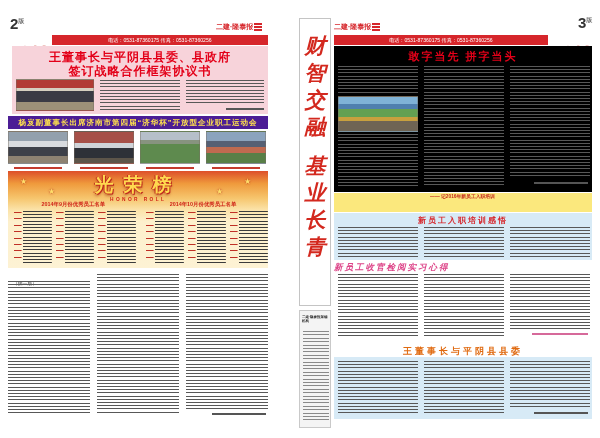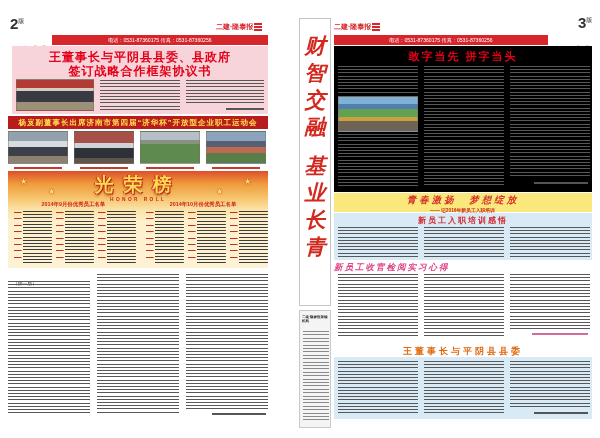--- a/index.html
+++ b/index.html
@@ -24,21 +24,21 @@
   .s8{transform:scale(.8)}
   .white{color:#fff}
   .redtxt{color:#c5281c}
   .center{display:flex;justify-content:center;align-items:center}
   .lead-hl{color:#e30019;font-weight:bold;font-size:12px;text-align:center;letter-spacing:1px;line-height:14px}
   .masthead{color:#d6262b;font-weight:bold;font-size:7px;display:flex;align-items:center;gap:1px}
   .mh-block{width:8px;height:8px;background:#d6262b;display:inline-block;
     background-image:linear-gradient(to bottom,transparent 2px,#fff 2px,#fff 3px,transparent 3px,transparent 5px,#fff 5px,#fff 6px,transparent 6px)}
   .pagenum{font-size:15px;font-weight:bold;color:#333;line-height:14px}
   .pagenum .ed{font-size:6px;color:#777;vertical-align:super}
-  .banner-red{background:#b91c1c;color:#ffe14d;font-weight:bold;font-size:7.5px;letter-spacing:1px;
+  .banner-red{background:#4c1d95;color:#ffe14d;font-weight:bold;font-size:7.5px;letter-spacing:1px;
     display:flex;align-items:center;justify-content:center;white-space:nowrap}
   .honor{background:linear-gradient(180deg,#dd4f2a 0%,#ef9a3c 13%,#f6c56d 28%,#fbe3a9 40%,#fdf0cc 52%,#fdf2d4 100%)}
   .honor-title{font-family:Liberation Sans, sans-serif;font-weight:bold;font-size:19px;letter-spacing:10px;
     color:#ffd94f;text-align:center;text-shadow:1px 1px 0 #c0281e,-1px 0 0 #c0281e,0 2px 3px rgba(140,30,15,.65)}
   .honor-sub{color:#cf2418;font-weight:bold;font-size:6px;letter-spacing:3px;text-align:center;margin-top:-2px}
   .honor-head{color:#cf2418;font-weight:bold;text-align:center}
   .star{position:absolute;color:#ffdf6a;text-shadow:0 0 2px #b02a18;font-size:8px}
   .script{font-family:"DejaVu Serif",serif;font-style:italic;font-weight:bold}
   .callig-box{border:1px solid #c4c4c4;background:#fff;display:flex;flex-direction:column;align-items:center;padding-top:13px}
   .callig-box span{font-family:"DejaVu Serif",serif;font-style:italic;font-weight:bold;font-size:21px;color:#d3281e;line-height:27px}
@@ -164,21 +164,20 @@
     <div style="color:#e30019;font-weight:bold;font-size:11px;text-align:center;letter-spacing:2px;margin-top:3px">敢字当先  拼字当头</div>
     <div class="abs sim" style="left:4px;top:20px;width:80px;height:28px"></div>
     <div class="abs photo" style="left:4px;top:50px;width:80px;height:36px;background:linear-gradient(180deg,#7fb2d6 0%,#7fb2d6 22%,#4f7fae 22%,#4f7fae 34%,#63a052 34%,#63a052 60%,#c8a03e 60%,#c8a03e 72%,#6f6454 72%)"></div>
     <div class="abs sim" style="left:4px;top:88px;width:80px;height:52px"></div>
     <div class="abs sim" style="left:90px;top:20px;width:80px;height:120px"></div>
     <div class="abs sim" style="left:176px;top:20px;width:80px;height:112px"></div>
     <div class="abs sigbar" style="left:200px;top:136px;width:54px"></div>
   </div>
 
   <div class="abs ybanner" style="left:0;top:193px;width:258px;height:19px">
-    <div class="script" style="color:#d6342a;font-size:9.5px;text-align:center;letter-spacing:3px;margin-top:1px">青春激扬　梦想绽放</div>
     <div class="center" style="margin-top:-1px">
       <span class="tt s8 redtxt" style="font-weight:bold">—— 记2016年新员工入职培训</span>
     </div>
   </div>
 
   <div class="abs blue-block" style="left:0;top:213px;width:258px;height:47px">
     <div style="color:#d6262b;font-weight:bold;font-size:8px;text-align:center;letter-spacing:2px;margin-top:2px">新员工入职培训感悟</div>
     <div class="abs sim" style="left:4px;top:14px;width:80px;height:30px"></div>
     <div class="abs sim" style="left:90px;top:14px;width:80px;height:30px"></div>
     <div class="abs sim" style="left:176px;top:14px;width:80px;height:30px"></div>

